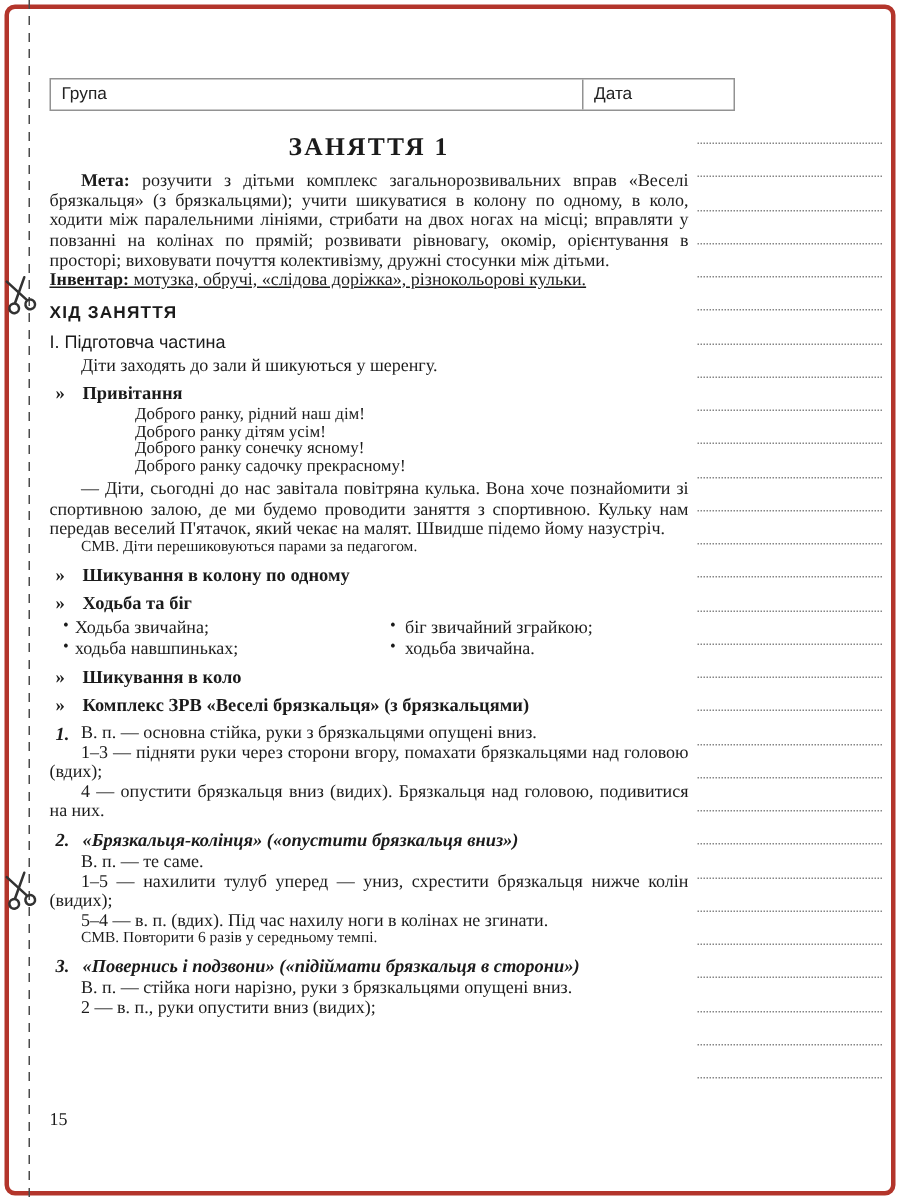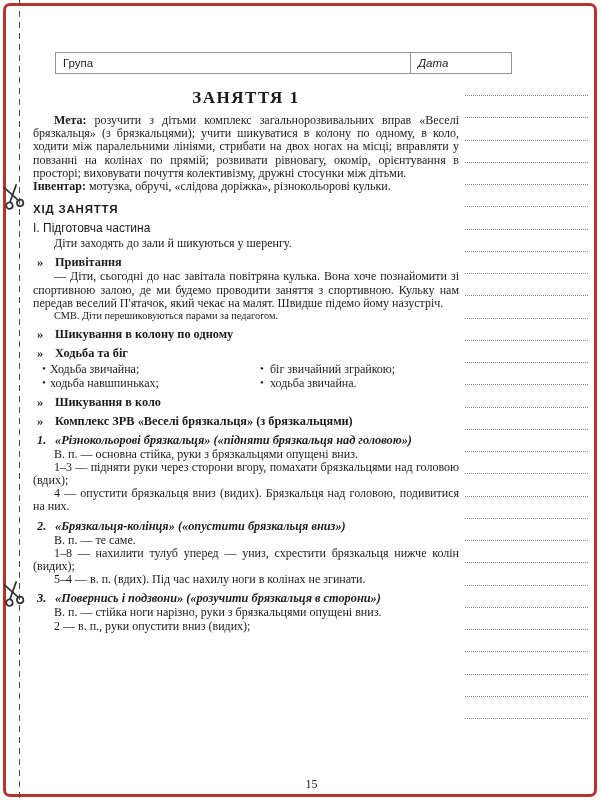--- a/index.html
+++ b/index.html
@@ -22,31 +22,30 @@
   .scissors.s1{top:184px;transform:rotate(-14deg);}
   .scissors.s2{top:581px;transform:rotate(-14deg);}
   .scissors svg{width:100%;height:100%;}
 
   
   .header-table{
     position:absolute;left:33px;top:52px;width:457px;height:22px;
     border:1px solid #929292;display:flex;box-sizing:border-box;
     font-family:"Liberation Sans", sans-serif;font-size:11.5px;color:#222;
     background:#fff;
-    margin-left:22px;
   }
   .header-cell{line-height:20px;padding-left:7px;box-sizing:border-box;}
   .header-cell.group{width:355px;border-right:1px solid #929292;}
-  .header-cell.date{flex:1;font-style:italic;}
+  .header-cell.date{flex:1;}
 
   
   .main{position:absolute;left:33px;top:88px;width:426px;}
   .doc-title{margin:0 0 6px;text-align:center;font-size:17px;font-weight:bold;letter-spacing:1.5px;}
   .body-p{margin:0;font-size:12px;line-height:13.2px;text-align:justify;text-indent:21px;}
-  .body-p.no-indent{text-indent:0;}
+  .body-p.no-indent{text-indent:0;text-decoration:underline;}
   .h-caps{margin:10px 0 0;font-family:"Liberation Sans", sans-serif;font-size:11.5px;font-weight:600;letter-spacing:0.8px;}
   .h-sub{margin:6px 0 2px;font-family:"Liberation Sans", sans-serif;font-size:12px;font-weight:normal;}
   .marker-h{margin:5px 0 1px;font-weight:bold;font-size:12.3px;position:relative;padding-left:22px;line-height:14px;}
   .marker-glyph{position:absolute;left:4px;top:0;font-size:12.5px;letter-spacing:-2px;}
   .poem{margin:2px 0 2px 57px;font-size:11.3px;line-height:11.5px;}
   .poem-line{white-space:nowrap;}
   .smv{margin:0;font-size:10.3px;line-height:11.5px;text-indent:21px;text-align:justify;}
   .cols{margin:2px 0 1px;}
   .col-row{display:flex;font-size:12px;line-height:14px;}
   .col-cell{width:50%;position:relative;box-sizing:border-box;}
@@ -56,21 +55,21 @@
   .col-cell:last-child .bullet{left:14px;}
   .bullet{position:absolute;top:-1px;font-size:11px;}
   .ex-title{margin:5px 0 1px;font-size:12.3px;line-height:14px;position:relative;padding-left:22px;}
   .ex-num{position:absolute;left:4px;top:0;font-weight:bold;font-style:italic;}
   .ex-text{font-weight:bold;font-style:italic;}
 
   
   .notes{position:absolute;left:465px;top:0;width:123px;height:800px;}
   .note-line{position:absolute;left:0;width:123px;height:0;border-bottom:1px dotted #868686;}
 
-  .page-num{position:absolute;left:33px;top:739px;width:557px;text-align:center;font-size:12px;margin-top:38px;}
+  .page-num{position:absolute;left:33px;top:739px;width:557px;font-size:12px;}
 </style>
 </head>
 <body>
 
 <div class="page-frame"></div>
 
 <div class="cut-line"></div>
 
 <div class="scissors s1">
   <svg viewBox="0 0 22 26" fill="none" stroke="#333" stroke-width="1.7" stroke-linecap="round">
@@ -128,43 +127,50 @@
 
 <div class="main">
   <h1 class="doc-title">ЗАНЯТТЯ 1</h1>
   <div id="flow">
       <p class="body-p"><b>Мета:</b> розучити з дітьми комплекс загальнорозвивальних вправ «Веселі брязкальця» (з брязкальцями); учити шикуватися в колону по одному, в коло, ходити між паралельними лініями, стрибати на двох ногах на місці; вправляти у повзанні на колінах по прямій; розвивати рівновагу, окомір, орієнтування в просторі; виховувати почуття колективізму, дружні стосунки між дітьми.</p>
       <p class="body-p no-indent"><b>Інвентар:</b> мотузка, обручі, «слідова доріжка», різнокольорові кульки.</p>
       <div class="h-caps">ХІД ЗАНЯТТЯ</div>
       <div class="h-sub">І. Підготовча частина</div>
       <p class="body-p">Діти заходять до зали й шикуються у шеренгу.</p>
       <div class="marker-h"><span class="marker-glyph">»</span><span>Привітання</span></div>
+      <div class="poem">
+        <div class="poem-line">Доброго ранку, рідний наш дім!</div>
+        <div class="poem-line">Доброго ранку дітям усім!</div>
+        <div class="poem-line">Доброго ранку сонечку ясному!</div>
+        <div class="poem-line">Доброго ранку садочку прекрасному!</div>
+      </div>
       <p class="body-p">— Діти, сьогодні до нас завітала повітряна кулька. Вона хоче познайомити зі спортивною залою, де ми будемо проводити заняття з спортивною. Кульку нам передав веселий П'ятачок, який чекає на малят. Швидше підемо йому назустріч.</p>
       <p class="smv">СМВ. Діти перешиковуються парами за педагогом.</p>
       <div class="marker-h"><span class="marker-glyph">»</span><span>Шикування в колону по одному</span></div>
       <div class="marker-h"><span class="marker-glyph">»</span><span>Ходьба та біг</span></div>
       <div class="cols">
         <div class="col-row">
           <div class="col-cell"><span class="bullet">•</span><span>Ходьба звичайна;</span></div>
           <div class="col-cell"><span class="bullet">•</span><span>біг звичайний зграйкою;</span></div>
         </div>
         <div class="col-row">
           <div class="col-cell"><span class="bullet">•</span><span>ходьба навшпиньках;</span></div>
           <div class="col-cell"><span class="bullet">•</span><span>ходьба звичайна.</span></div>
         </div>
       </div>
       <div class="marker-h"><span class="marker-glyph">»</span><span>Шикування в коло</span></div>
       <div class="marker-h"><span class="marker-glyph">»</span><span>Комплекс ЗРВ «Веселі брязкальця» (з брязкальцями)</span></div>
-      <div class="ex-title"><span class="ex-num">1.</span><span class="ex-text">«Різнокольорові брязкальця» («підняти брязкальця над головою»)</span></div>
+      <div class="ex-title"><span class="ex-num">1.</span></div>
       <p class="body-p">В. п. — основна стійка, руки з брязкальцями опущені вниз.</p>
       <p class="body-p">1–3 — підняти руки через сторони вгору, помахати брязкальцями над головою (вдих);</p>
       <p class="body-p">4 — опустити брязкальця вниз (видих). Брязкальця над головою, подивитися на них.</p>
       <div class="ex-title"><span class="ex-num">2.</span><span class="ex-text">«Брязкальця-колінця» («опустити брязкальця вниз»)</span></div>
       <p class="body-p">В. п. — те саме.</p>
-      <p class="body-p">1–8 — нахилити тулуб уперед — униз, схрестити брязкальця нижче колін (видих);</p>
+      <p class="body-p">1–5 — нахилити тулуб уперед — униз, схрестити брязкальця нижче колін (видих);</p>
       <p class="body-p">5–4 — в. п. (вдих). Під час нахилу ноги в колінах не згинати.</p>
-      <div class="ex-title"><span class="ex-num">3.</span><span class="ex-text">«Повернись і подзвони» («розучити брязкальця в сторони»)</span></div>
+      <p class="smv">СМВ. Повторити 6 разів у середньому темпі.</p>
+      <div class="ex-title"><span class="ex-num">3.</span><span class="ex-text">«Повернись і подзвони» («підіймати брязкальця в сторони»)</span></div>
       <p class="body-p">В. п. — стійка ноги нарізно, руки з брязкальцями опущені вниз.</p>
       <p class="body-p">2 — в. п., руки опустити вниз (видих);</p>
     </div>
 </div>
 
 <div class="page-num">15</div>
 
 </body></html>

